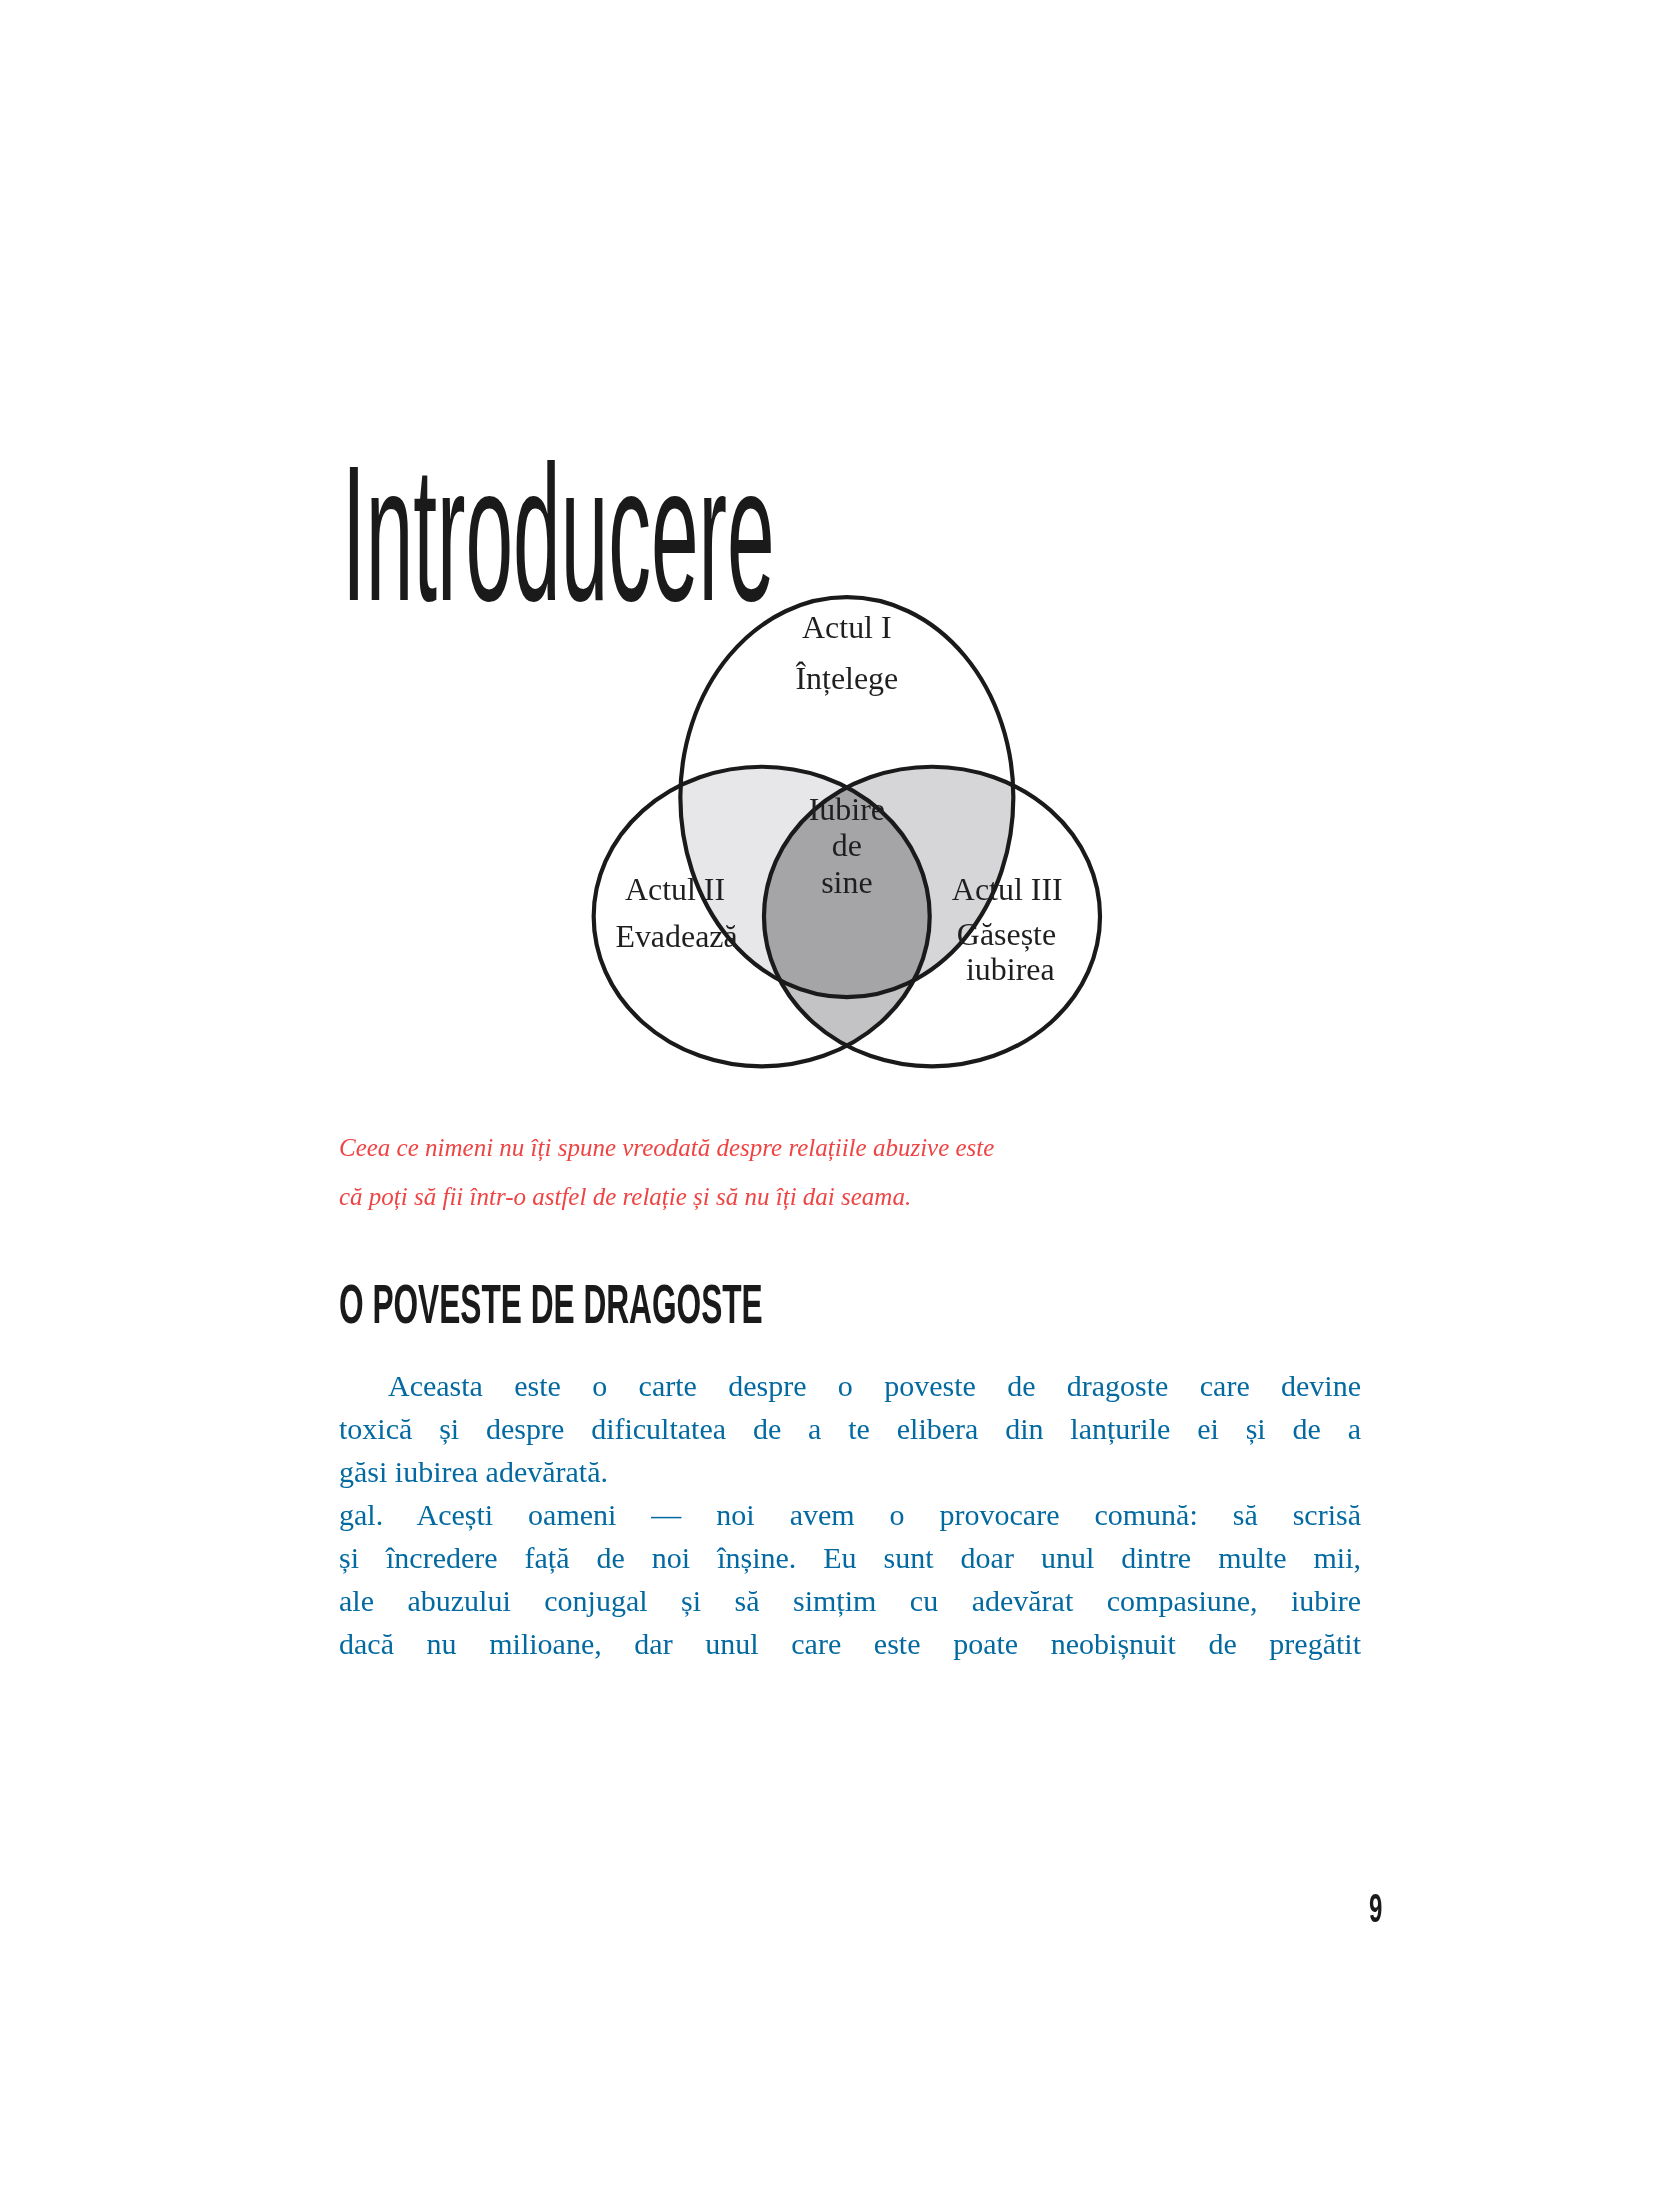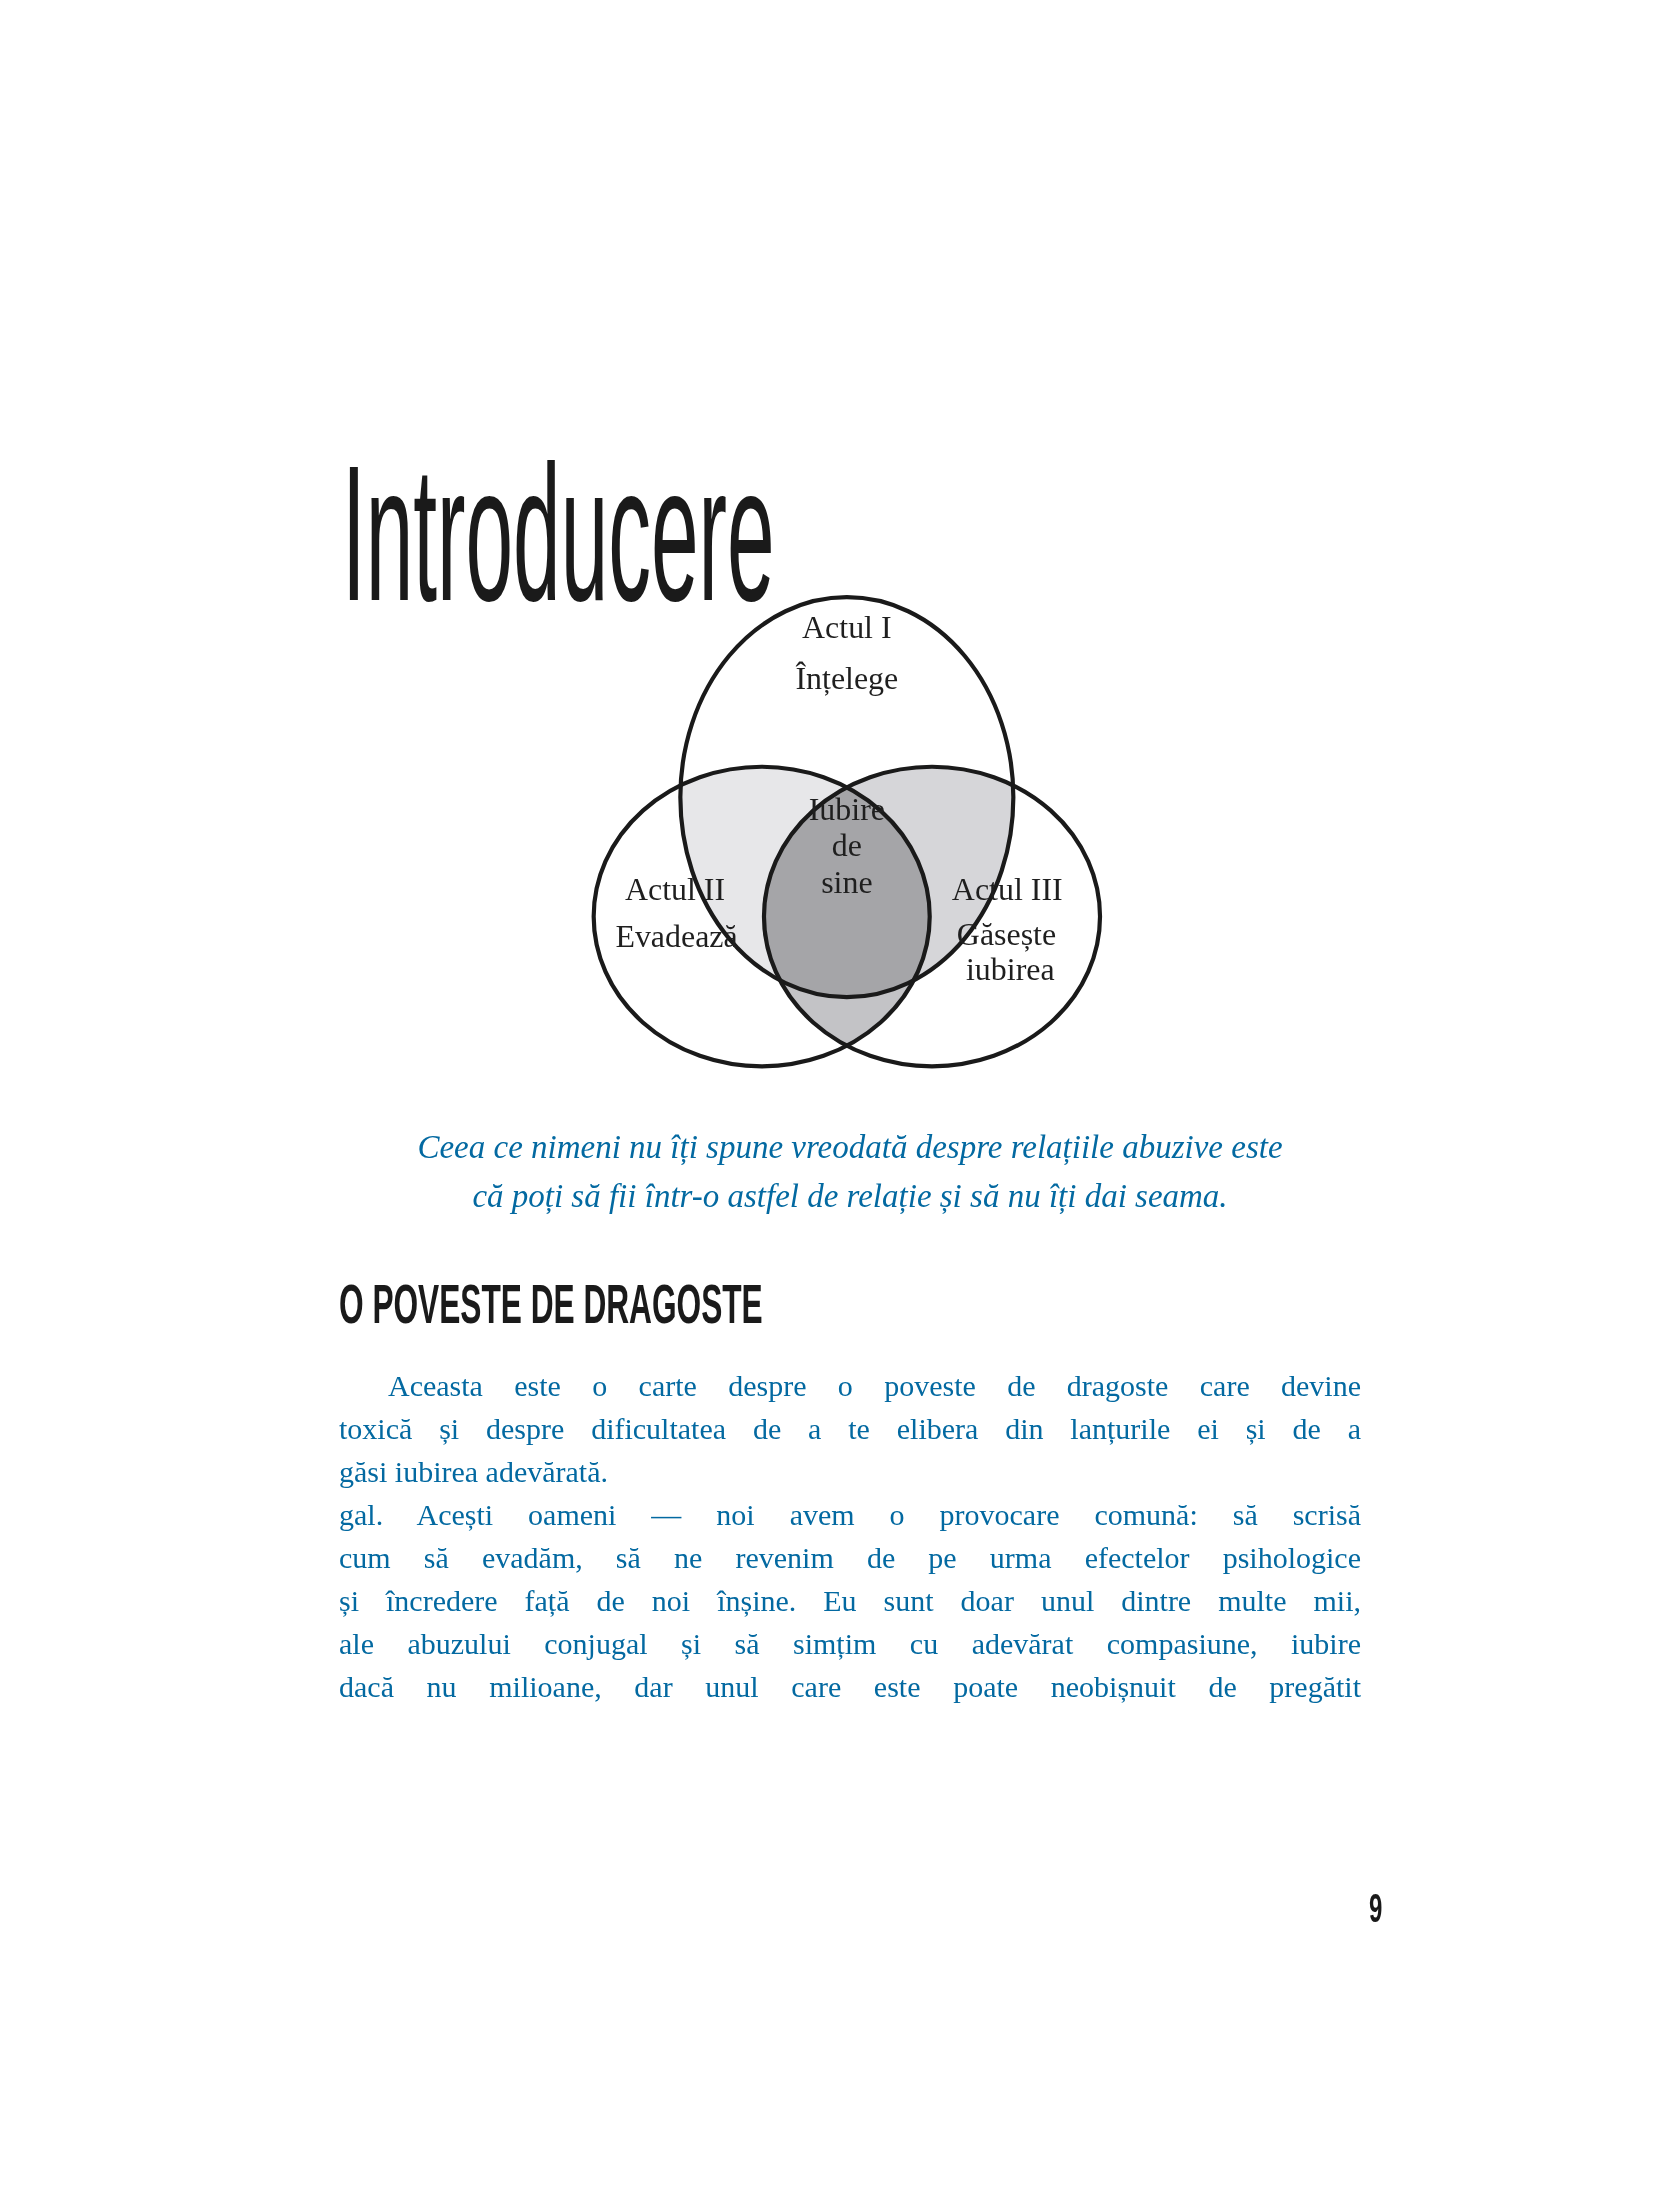--- a/index.html
+++ b/index.html
@@ -45,26 +45,26 @@
     fill: #1f1f1f;
     text-anchor: middle;
   }
 
   
   .epigraph {
     position: absolute;
     left: 339px;
     top: 1123px;
     width: 1022px;
-    text-align: center;
+    text-align: left;
     font-family: "Liberation Serif", serif;
     font-style: italic;
-    font-size: 33px;
+    font-size: 25px;
     line-height: 49px;
-    color: #0369a1;
+    color: #ef4444;
   }
 
   
   .section-heading {
     position: absolute;
     left: 339px;
     top: 1276px;
     margin: 0;
     font-family: "Liberation Sans", sans-serif;
     font-weight: 700;
@@ -162,21 +162,20 @@
   <h2 class="section-heading">O POVESTE DE DRAGOSTE</h2>
 
   <div class="body-text">
     <div class="para">
       <div class="bline first">Aceasta este o carte despre o poveste de dragoste care devine</div>
       <div class="bline">toxică și despre dificultatea de a te elibera din lanțurile ei și de a</div>
       <div class="bline lastline">găsi iubirea adevărată.</div>
     </div>
     <div class="para">
       <div class="bline">gal. Acești oameni — noi avem o provocare comună: să scrisă</div>
-      <div class="bline">cum să evadăm, să ne revenim de pe urma efectelor psihologice</div>
       <div class="bline">și încredere față de noi înșine. Eu sunt doar unul dintre multe mii,</div>
       <div class="bline">ale abuzului conjugal și să simțim cu adevărat compasiune, iubire</div>
       <div class="bline">dacă nu milioane, dar unul care este poate neobișnuit de pregătit</div>
     </div>
   </div>
 
   <div class="page-number">9</div>
 
 </div>
 

